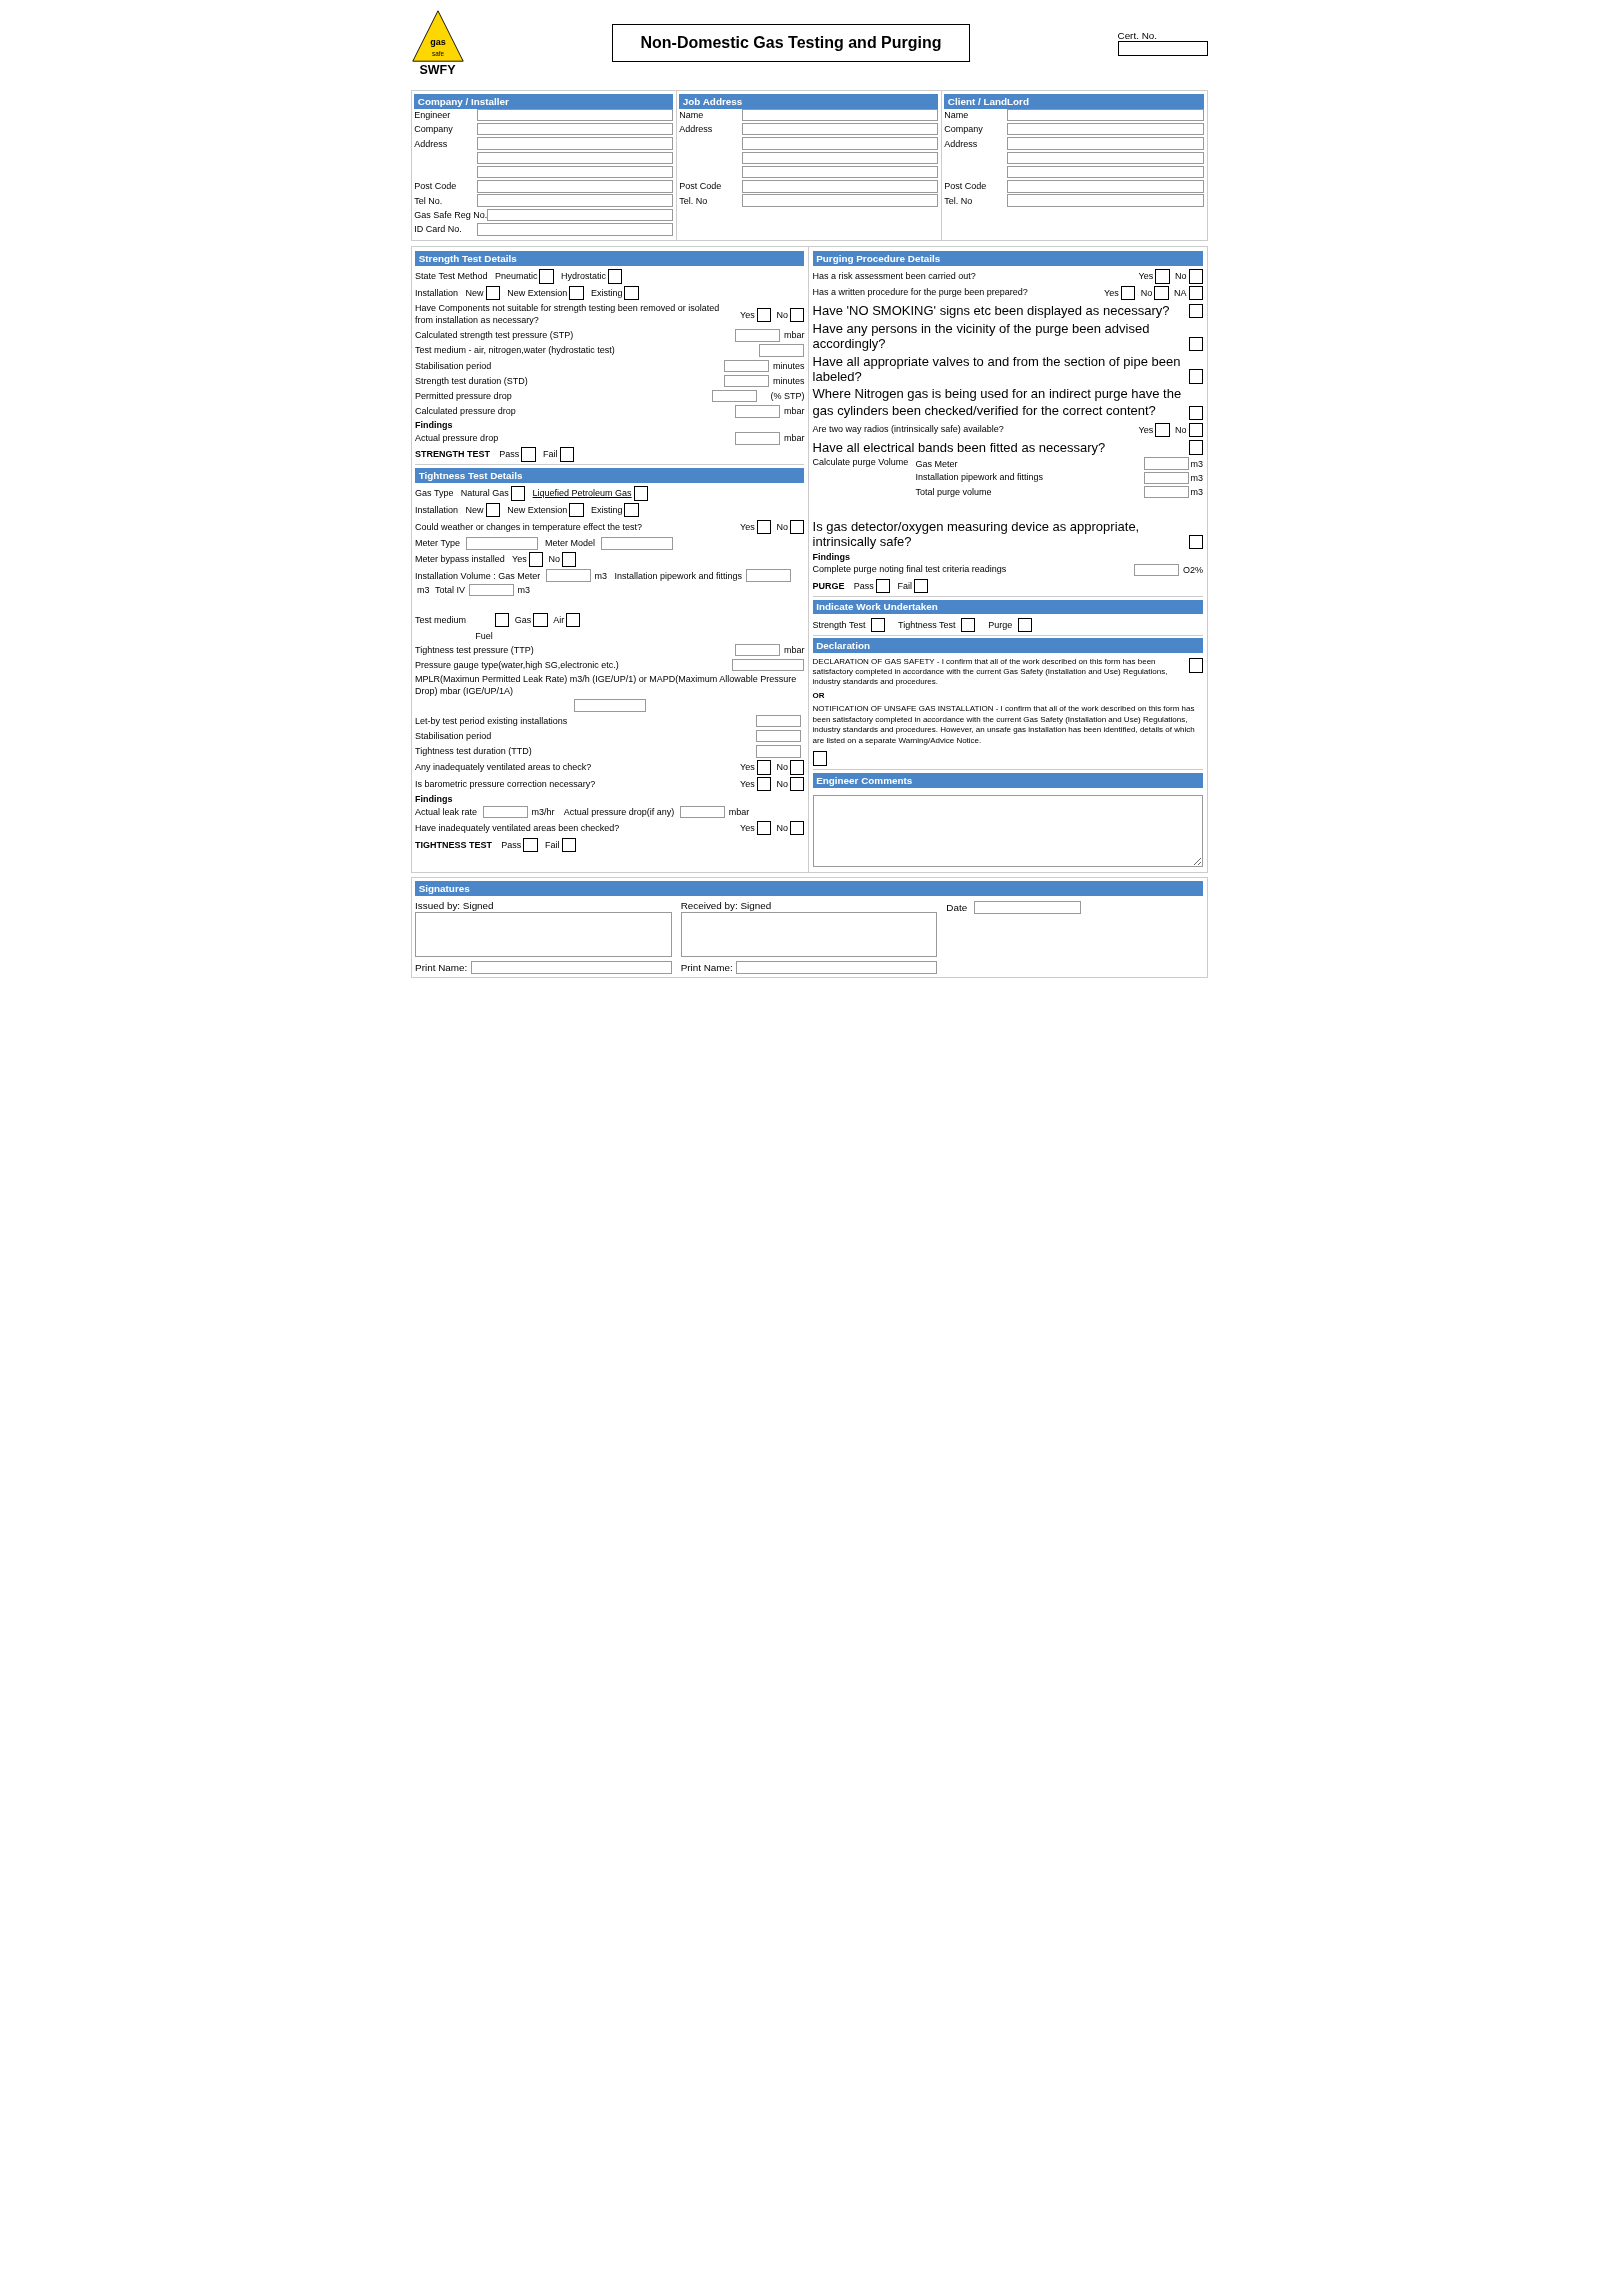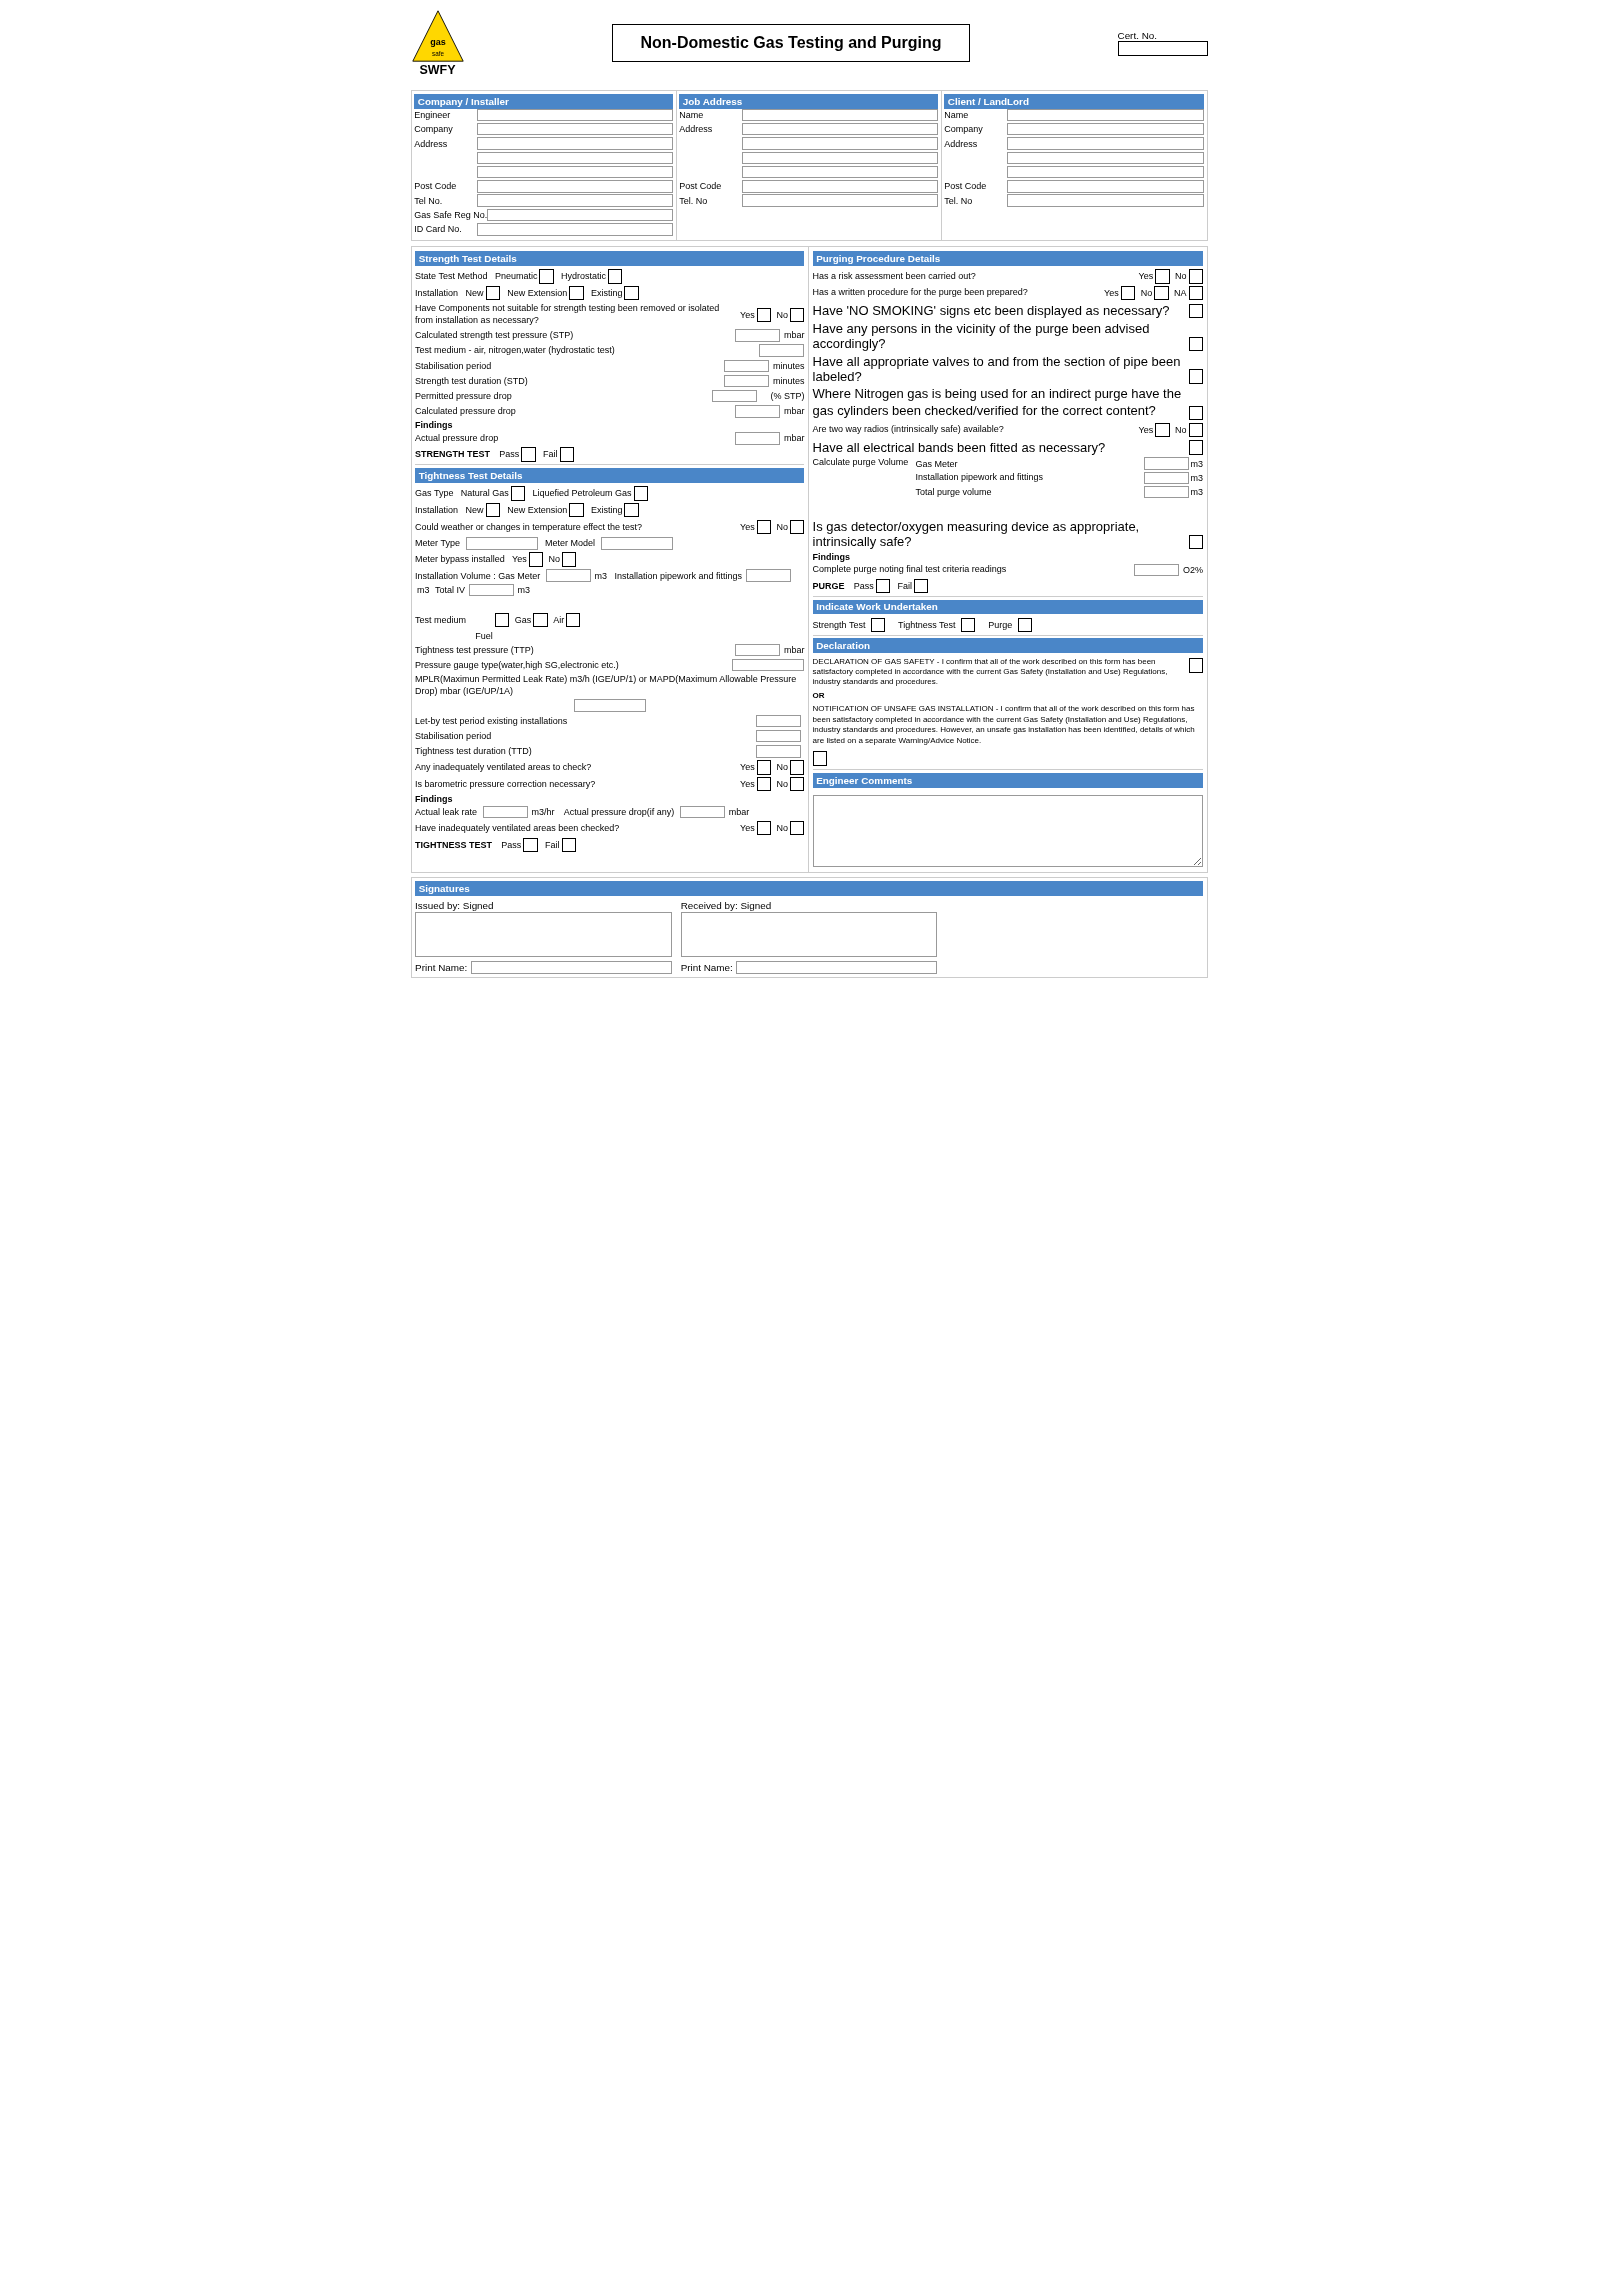--- a/index.html
+++ b/index.html
@@ -245,21 +245,21 @@
     </div>
 
     <hr class="divider">
 
     <div class="section-title">Tightness Test Details</div>
 
     <div class="form-row">
       <span>Gas Type</span>
       <span style="margin-left:5.4px;">Natural Gas</span>
       <span class="checkbox"></span>
-      <span style="margin-left:5.4px;">Liquefied Petroleum Gas</span>
+      <span style="margin-left:5.4px;text-decoration:underline;">Liquefied Petroleum Gas</span>
       <span class="checkbox"></span>
     </div>
 
     <div class="form-row">
       <span>Installation</span>
       <span style="margin-left:5.4px;">New</span>
       <span class="checkbox"></span>
       <span style="margin-left:5.4px;">New Extension</span>
       <span class="checkbox"></span>
       <span style="margin-left:5.4px;">Existing</span>
@@ -536,15 +536,21 @@
       </div>
     </div>
     <div>
       <span>Received by: Signed</span>
       <div style="border:0.9px solid #999;height:45px;background:#fff;margin-top:1.8px;margin-bottom:3.6px;"></div>
       <div style="display:flex;align-items:center;">
         <span>Print Name:</span>
         <input type="text" style="border: 0.9px solid rgb(153, 153, 153); height: 12.5px; flex: 1 1 0%; margin-left: 3.6px; background: rgb(255, 255, 255);">
       </div>
     </div>
+    <div>
+      <div style="display:flex;align-items:center;margin-top:1.8px;">
+        <span style="margin-right:7.2px;">Date</span>
+        <input type="text" style="border: 0.9px solid rgb(153, 153, 153); height: 12.5px; width: 107px; background: rgb(255, 255, 255);">
+      </div>
+    </div>
   </div>
 </div>
 
 
 </body></html>

